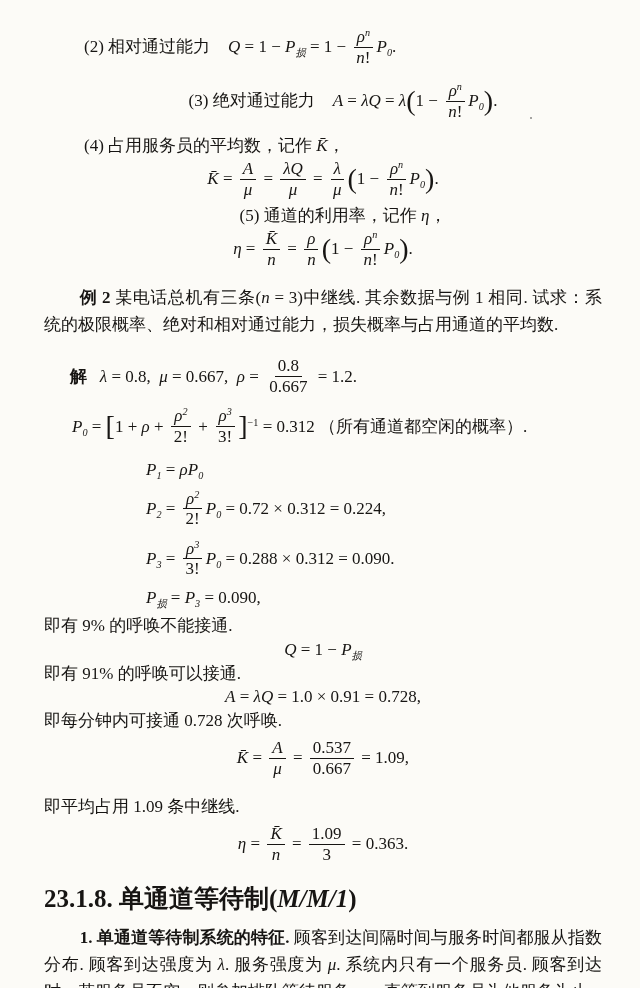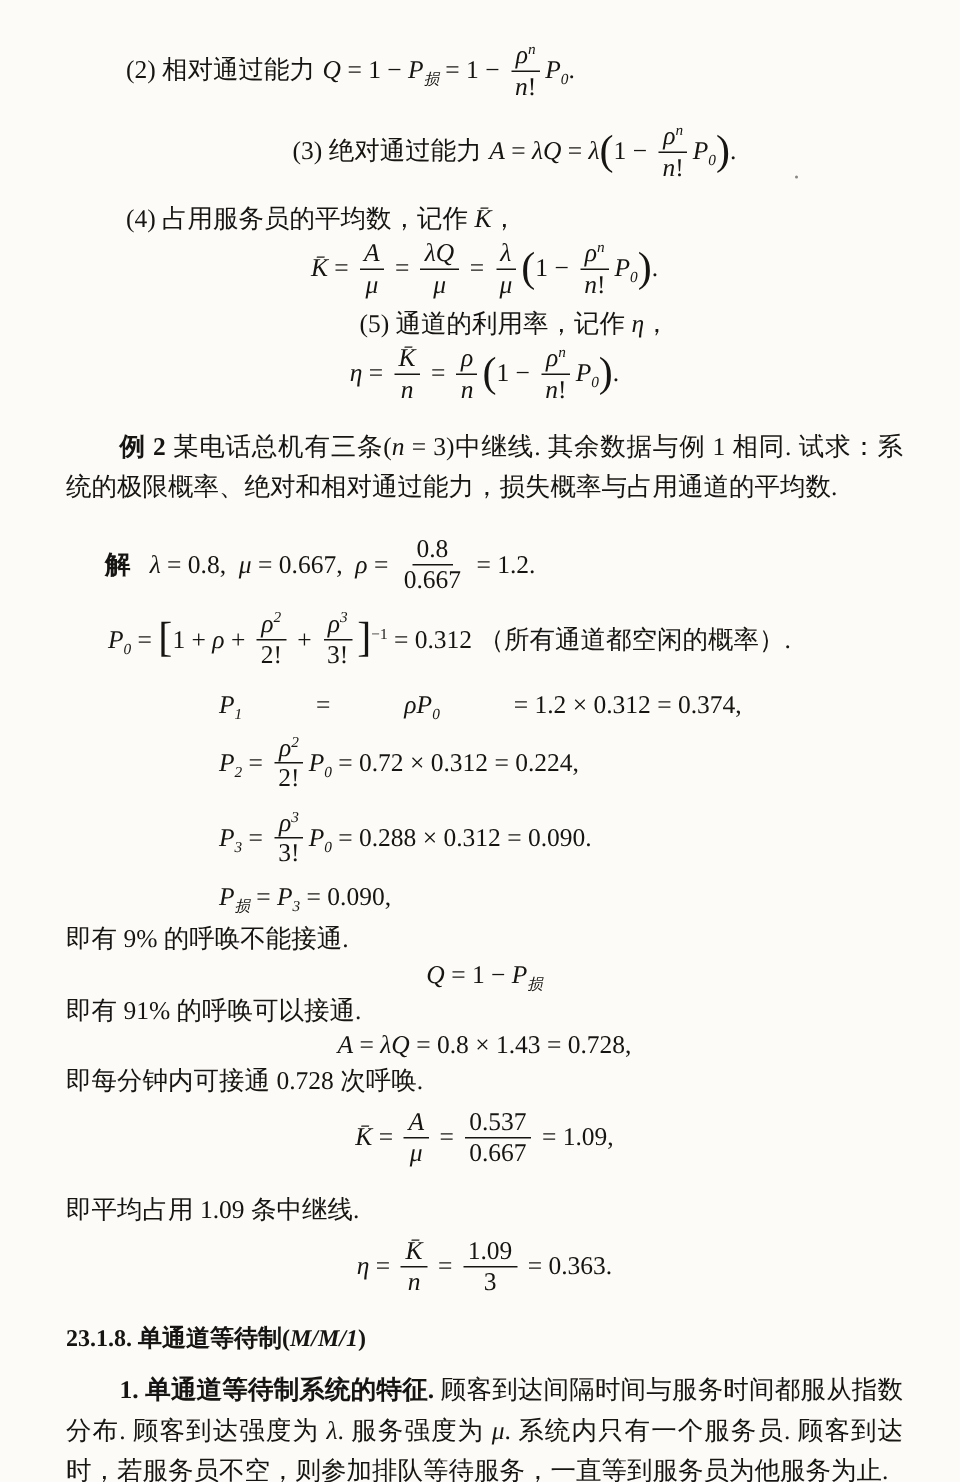--- a/index.html
+++ b/index.html
@@ -17,38 +17,38 @@
   .it{font-style:italic;}
   .bd{font-weight:bold;}
   .big{font-size:165%;font-weight:400;line-height:1;}
   sub,sup{font-size:60%;line-height:0;}
   sub{vertical-align:-0.4em;}
   sup{vertical-align:0.6em;}
   .frac{display:inline-flex;flex-direction:column;align-items:center;margin:1px 3px;line-height:1.15;}
   .fn{display:block;padding:0 3px;border-bottom:1.5px solid currentColor;text-align:center;}
   .fd{display:block;padding:0 3px;text-align:center;}
   .para{text-indent:2.1em;text-align:justify;line-height:27px;}
-  .lbl{margin-right:5px;}
+  .lbl{margin-right:18px;}
   
   .b-l2{margin:2px 0 0 40px;}
   .b-l3{margin:12px 0 0 40px;justify-content:center;}
   .b-l4t{margin:12px 0 0 40px;}
   .b-l5t{margin:4px 0 0 40px;justify-content:center;}
   .b-ex2{margin-top:14px;}
   .b-sol{margin:10px 0 0 26px;}
   .b-p0{margin:8px 0 0 28px;}
-  .b-p1{margin:10px 0 0 102px;gap:45px;}
+  .b-p1{margin:10px 0 0 102px;}
   .b-p2{margin:6px 0 0 102px;}
   .b-p3{margin:8px 0 0 102px;}
   .b-pl{margin:6px 0 0 102px;}
   .b-t9{margin-top:4px;}
   .b-k{margin-top:4px;}
   .b-t109{margin-top:16px;}
   .b-eta{margin-top:4px;}
-  .heading{margin-top:18px;font-size:16px;font-weight:bold;line-height:1.25;}
+  .heading{margin-top:18px;font-size:25px;font-weight:bold;line-height:1.25;}
   .b-para1{margin-top:10px;}
   .speck{position:absolute;width:3px;height:3px;border-radius:50%;background:#555;opacity:.7;}
   .speck.s1{left:586px;top:293px;}
   .speck.s2{left:530px;top:117px;width:2px;height:2px;}
 </style>
 </head>
 <body>
 
 <div class="sheet">
   <div class="inner">
@@ -125,21 +125,20 @@
         <span> + </span>
         <span class="frac"><span class="fn"><span class="it">ρ<sup>3</sup></span></span><span class="fd"><span>3!</span></span></span>
         <span class="big">]</span>
         <span><sup>−1</sup></span>
         <span> = 0.312 （所有通道都空闲的概率）.</span>
       </div>
     <div class="fline b-p1">
         <span class="it">P<sub>1</sub></span>
         <span> = </span>
         <span class="it">ρP<sub>0</sub></span>
-        <span> = 1.2 × 0.312 = 0.374,</span>
       </div>
     <div class="fline b-p2">
         <span class="it">P<sub>2</sub></span>
         <span> = </span>
         <span class="frac"><span class="fn"><span class="it">ρ<sup>2</sup></span></span><span class="fd"><span>2!</span></span></span>
         <span class="it">P<sub>0</sub></span>
         <span> = 0.72 × 0.312 = 0.224,</span>
       </div>
     <div class="fline b-p3">
         <span class="it">P<sub>3</sub></span>
@@ -159,21 +158,21 @@
     <div class="fline center">
         <span class="it">Q</span>
         <span> = 1 − </span>
         <span class="it">P<sub>损</sub></span>
       </div>
     <div>即有 91% 的呼唤可以接通.</div>
     <div class="fline center">
         <span class="it">A</span>
         <span> = </span>
         <span class="it">λQ</span>
-        <span> = 0.8 × 1.43 = 0.728,</span>
+        <span> = 1.0 × 0.91 = 0.728,</span>
       </div>
     <div>即每分钟内可接通 0.728 次呼唤.</div>
     <div class="fline center b-k">
         <span class="it">K̄</span>
         <span> = </span>
         <span class="frac"><span class="fn"><span class="it">A</span></span><span class="fd"><span class="it">μ</span></span></span>
         <span> = </span>
         <span class="frac"><span class="fn"><span>0.537</span></span><span class="fd"><span>0.667</span></span></span>
         <span> = 1.09,</span>
       </div>

